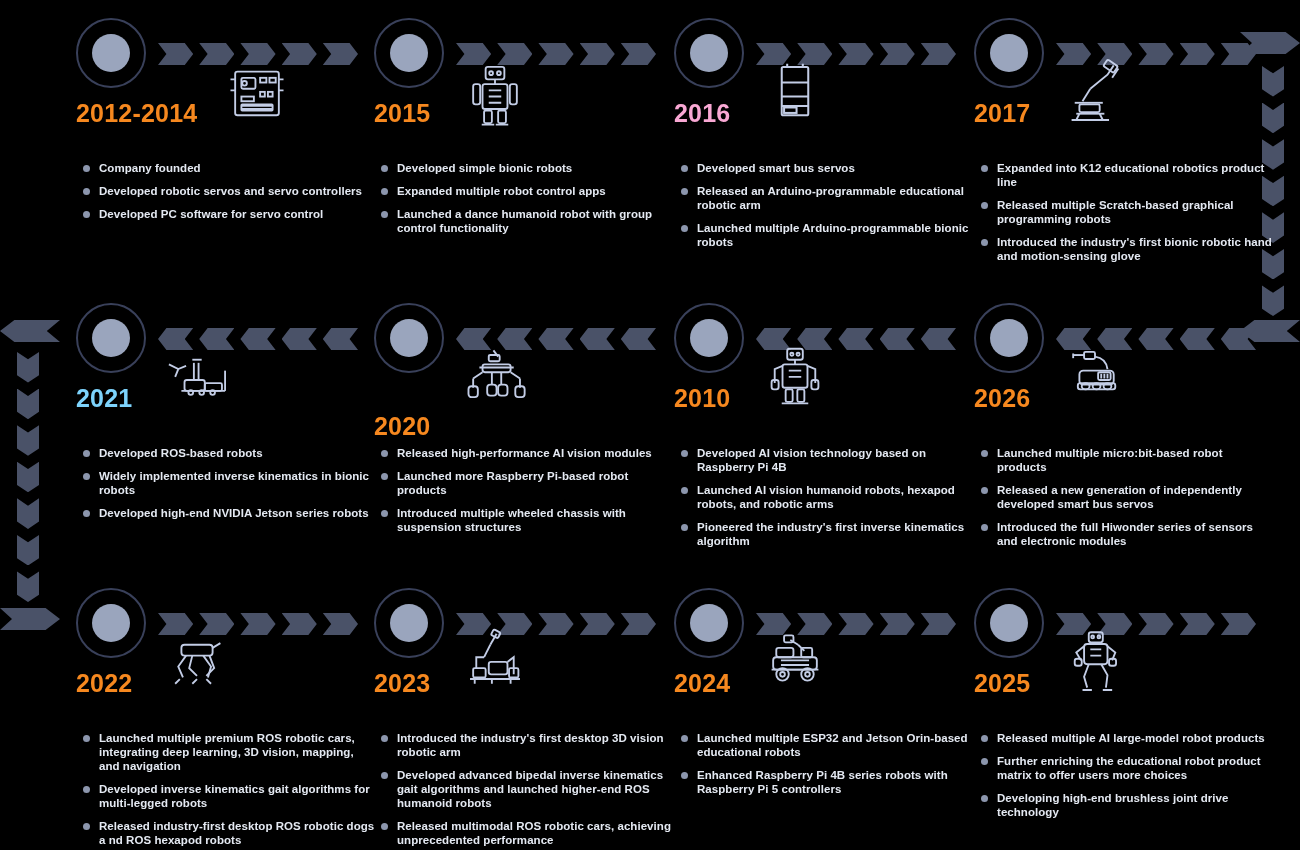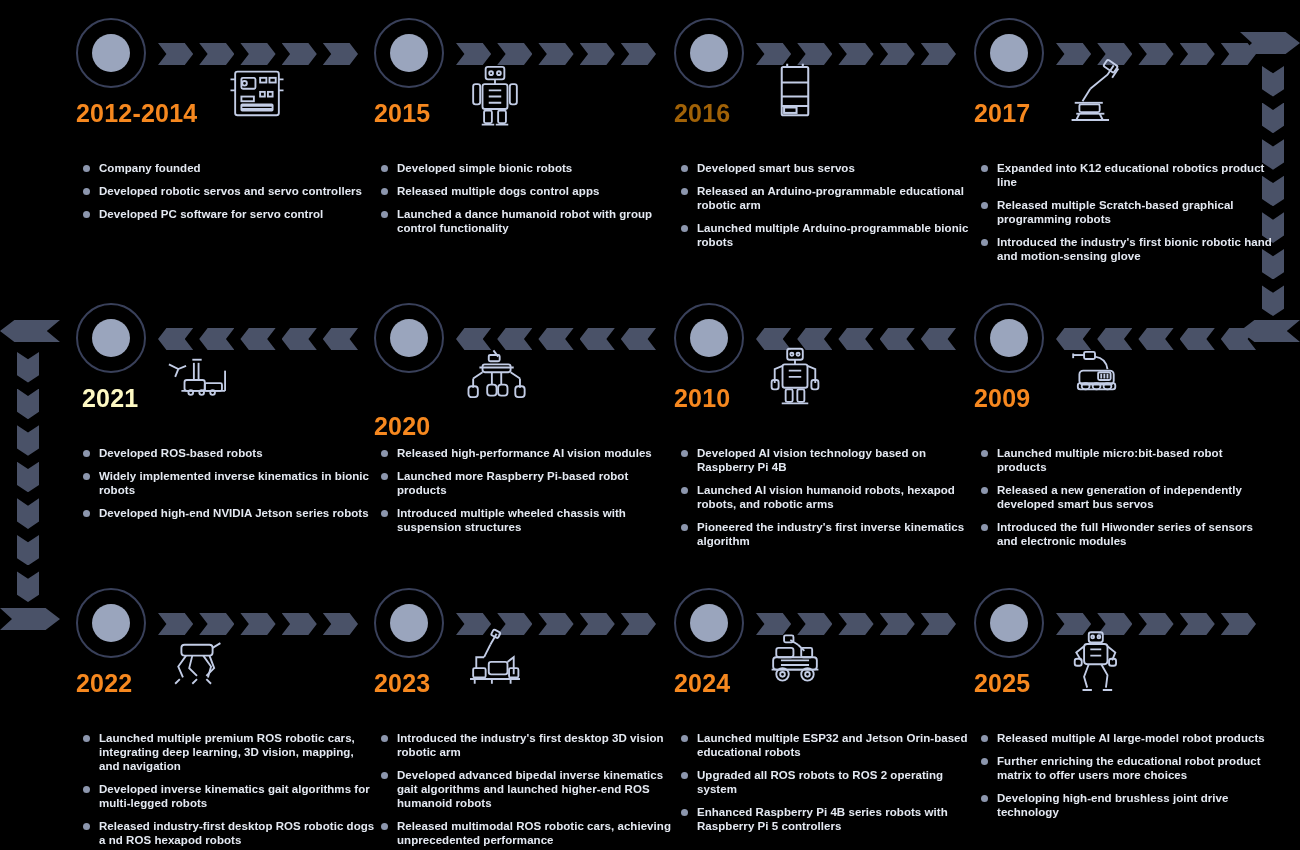--- a/index.html
+++ b/index.html
@@ -220,38 +220,38 @@
             <rect x="22" y="36" width="9" height="26" rx="3"></rect>
             <rect x="69" y="36" width="9" height="26" rx="3"></rect>
             <rect x="36" y="70" width="10" height="16" rx="2"></rect>
             <rect x="54" y="70" width="10" height="16" rx="2"></rect>
             <path d="M33 88h16M51 88h16"></path>
           </svg>
         </div>
       </div>
       <ul class="bullets">
         <li>Developed simple bionic robots</li>
-        <li>Released multiple dogs control apps</li>
+        <li>Expanded multiple robot control apps</li>
         <li>Launched a dance humanoid robot with group control functionality</li>
       </ul>
     </div>
 
     <div class="col c2">
       <div class="node" style="border-color: rgb(57, 64, 90);">
           <div class="dot" style="background: rgb(154, 165, 189);"></div>
         </div>
       <div class="hconn right">
         <span class="chev" style="background: rgb(74, 82, 104);"></span>
         <span class="chev" style="background: rgb(74, 82, 104);"></span>
         <span class="chev" style="background: rgb(74, 82, 104);"></span>
         <span class="chev" style="background: rgb(74, 82, 104);"></span>
         <span class="chev" style="background: rgb(74, 82, 104);"></span>
       </div>
       <div class="yearline">
-        <div class="year" style="color: #a16207;">2016</div>
+        <div class="year" style="color: #f9a8d4;">2016</div>
         <div class="glyph" style="color: rgb(195, 205, 230);">
           <svg viewBox="0 0 100 100" fill="none" stroke="currentColor" stroke-width="2.6">
             <rect x="33" y="14" width="34" height="62" rx="2"></rect>
             <path d="M33 34h34M33 52h34M33 64h34"></path>
             <rect x="36" y="66" width="16" height="7"></rect>
             <path d="M40 14v-4M60 14v-4"></path>
           </svg>
         </div>
       </div>
       <ul class="bullets">
@@ -302,21 +302,21 @@
           <div class="dot" style="background: rgb(154, 165, 189);"></div>
         </div>
       <div class="hconn left">
         <span class="chev" style="background: rgb(74, 82, 104);"></span>
         <span class="chev" style="background: rgb(74, 82, 104);"></span>
         <span class="chev" style="background: rgb(74, 82, 104);"></span>
         <span class="chev" style="background: rgb(74, 82, 104);"></span>
         <span class="chev" style="background: rgb(74, 82, 104);"></span>
       </div>
       <div class="yearline">
-        <div class="year" style="color: #fef9c3; margin-left: 6px;">2021</div>
+        <div class="year" style="color: #7dd3fc;">2021</div>
         <div class="glyph" style="left: 82px; color: rgb(195, 205, 230);">
           <svg viewBox="0 0 100 100" fill="none" stroke="currentColor" stroke-width="2.4">
             <path d="M14 30l12 6 10-4"></path>
             <path d="M26 36l-4 10"></path>
             <path d="M46 28v22"></path>
             <path d="M52 28v22"></path>
             <path d="M44 24h12"></path>
             <rect x="34" y="50" width="26" height="14" rx="3"></rect>
             <rect x="60" y="54" width="22" height="10" rx="2"></rect>
             <path d="M86 38v26"></path>
@@ -412,21 +412,21 @@
           <div class="dot" style="background: rgb(154, 165, 189);"></div>
         </div>
       <div class="hconn left">
         <span class="chev" style="background: rgb(74, 82, 104);"></span>
         <span class="chev" style="background: rgb(74, 82, 104);"></span>
         <span class="chev" style="background: rgb(74, 82, 104);"></span>
         <span class="chev" style="background: rgb(74, 82, 104);"></span>
         <span class="chev" style="background: rgb(74, 82, 104);"></span>
       </div>
       <div class="yearline">
-        <div class="year" style="color: rgb(246, 136, 31);">2009</div>
+        <div class="year" style="color: rgb(246, 136, 31);">2026</div>
         <div class="glyph" style="color: rgb(195, 205, 230);">
           <svg viewBox="0 0 100 100" fill="none" stroke="currentColor" stroke-width="2.4">
             <rect x="36" y="14" width="14" height="9" rx="2"></rect>
             <path d="M36 18h-14"></path>
             <path d="M22 16v6"></path>
             <path d="M50 20q14 2 16 16"></path>
             <rect x="30" y="38" width="44" height="18" rx="5"></rect>
             <rect x="54" y="40" width="16" height="10" rx="2"></rect>
             <path d="M58 42v6M62 42v6M66 42v6"></path>
             <rect x="28" y="54" width="48" height="8" rx="3"></rect>
@@ -537,21 +537,20 @@
             <path d="M20 56h60"></path>
             <circle cx="34" cy="62" r="8"></circle>
             <circle cx="66" cy="62" r="8"></circle>
             <circle cx="34" cy="62" r="3"></circle>
             <circle cx="66" cy="62" r="3"></circle>
           </svg>
         </div>
       </div>
       <ul class="bullets">
         <li>Launched multiple ESP32 and Jetson Orin-based educational robots</li>
-        <li>Upgraded all ROS robots to ROS 2 operating system</li>
         <li>Enhanced Raspberry Pi 4B series robots with Raspberry Pi 5 controllers</li>
       </ul>
     </div>
 
     <div class="col c3">
       <div class="node" style="border-color: rgb(57, 64, 90);">
           <div class="dot" style="background: rgb(154, 165, 189);"></div>
         </div>
       <div class="hconn right">
         <span class="chev" style="background: rgb(74, 82, 104);"></span>

